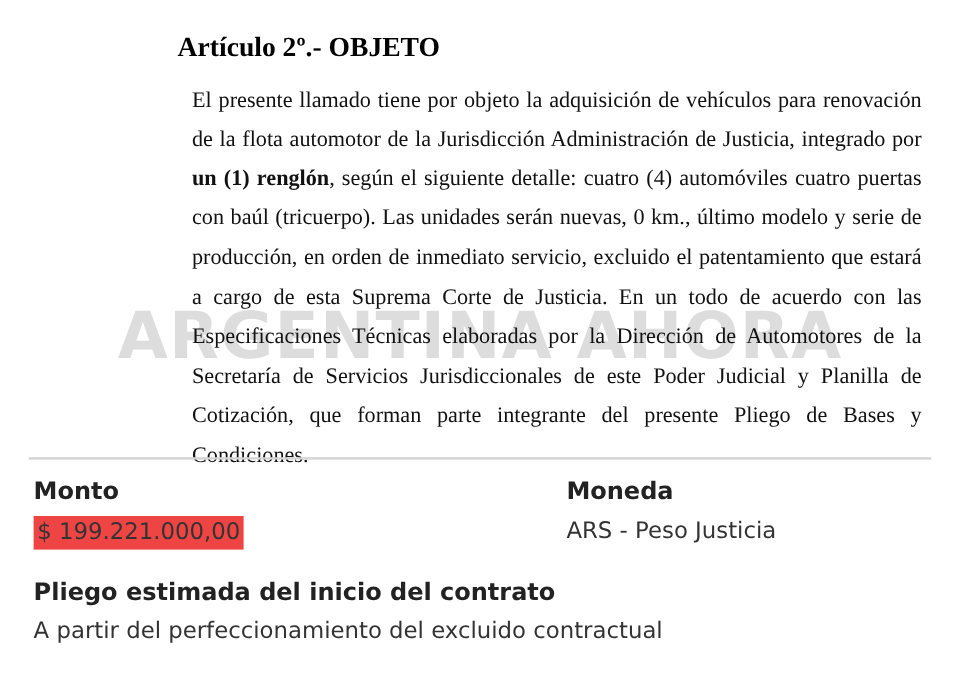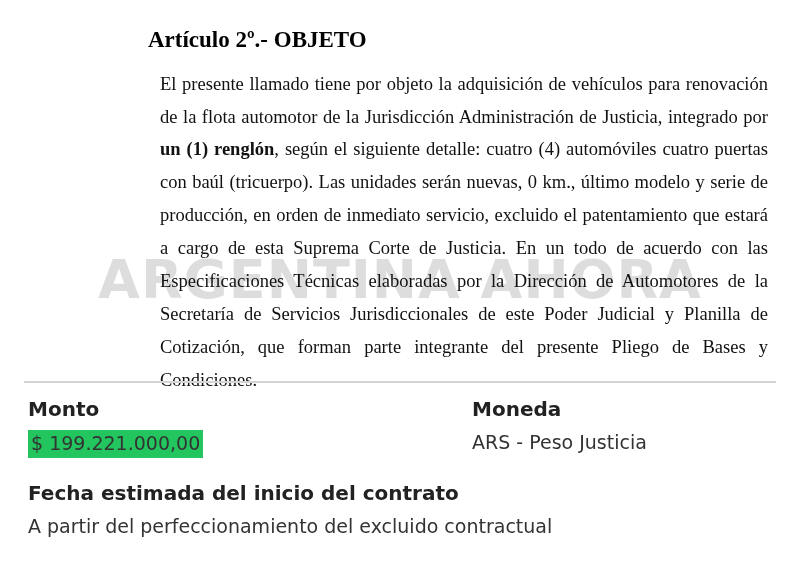--- a/index.html
+++ b/index.html
@@ -103,21 +103,21 @@
   }
   .field-value {
     font-family: "DejaVu Sans", sans-serif;
     font-size: 19px;
     color: #333333;
     line-height: 1.3;
     margin: 0;
     display: inline-block;
   }
   .highlight {
-    background: #22c55e;
+    background: #ef4444;
     padding: 1px 3px 2px 3px;
   }
   .spacer-row { height: 24px; }
 </style>
 </head>
 <body>
 
 <div class="page">
 
   <div class="watermark">ARGENTINA AHORA</div>
@@ -139,20 +139,20 @@
       <div class="col-right">
         <div class="field-label">Moneda</div>
         <div class="field-value">ARS - Peso Justicia</div>
       </div>
     </div>
 
     <div class="spacer-row"></div>
 
     <div class="field-row">
       <div>
-        <div class="field-label">Fecha estimada del inicio del contrato</div>
+        <div class="field-label">Pliego estimada del inicio del contrato</div>
         <div class="field-value">A partir del perfeccionamiento del excluido contractual</div>
       </div>
     </div>
 
   </div>
 
 </div>
 
 </body></html>

